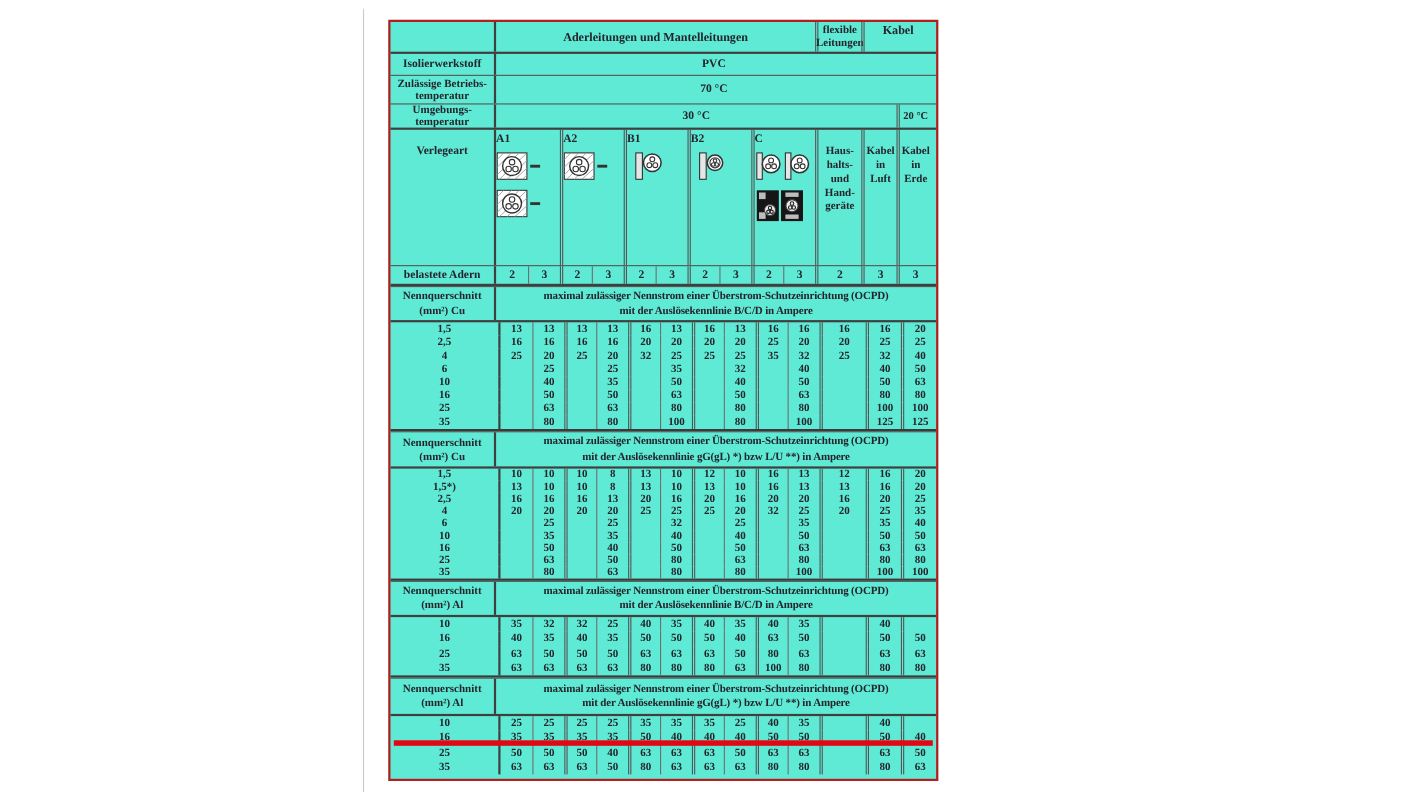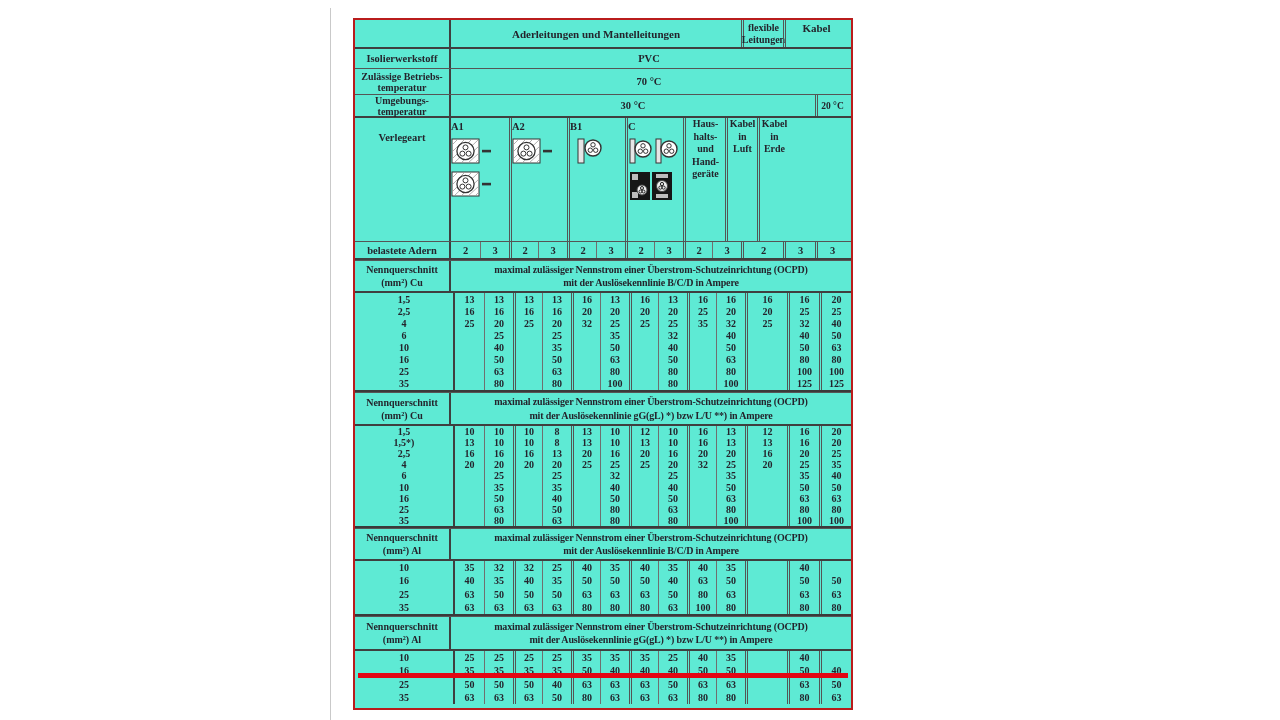--- a/index.html
+++ b/index.html
@@ -26,21 +26,21 @@
   .t-row1{height:29px;border-bottom:2px solid #3f3f3f;font-size:11px}
   .t-row2{height:20px;border-bottom:1px solid #555;font-size:10.5px}
   .t-row3{height:26px;border-bottom:1px solid #555;font-size:10.5px}
   .t-row4{height:23px;border-bottom:2px solid #3f3f3f;font-size:10.5px}
   .t-verlege{height:124px;border-bottom:1px solid #555;font-size:10.5px}
   .t-adern{height:18px;border-bottom:2px solid #3f3f3f;font-size:10.5px}
   .t-row3 .lblcol,.t-row4 .lblcol{font-size:10px;line-height:11px}
 
   .v-cell{display:flex;flex-direction:column;align-items:flex-start;padding-top:2px;gap:5px}
   .v-title{font-size:10.5px;line-height:13px}
-  .v-extra{align-items:flex-start;justify-content:center;padding-top:0;
+  .v-extra{align-items:flex-start;justify-content:center;padding-top:14px;
     font-size:10px;line-height:12.5px;display:flex}
 
   .sec-head{display:flex;border-bottom:2px solid #3f3f3f;border-top:1px solid #555}
   .sec-head .shl{font-size:10px;line-height:13px}
   .sec-head .shr{flex:1;font-size:10px;line-height:13.5px;letter-spacing:-0.15px}
   .sh1{height:33px}.sh2{height:34px}.sh3{height:33px}.sh4{height:35px}
   .sd1{height:97px}.sd2{height:100px}.sd3{height:53px}.sd4{height:53px}
   .sec-data{display:grid;
     grid-template-columns:100px 29px 29px 29px 29px 29px 29px 29px 29px 29px 29px 42px 32px 32px;
     grid-auto-rows:1fr;font-size:10px}
@@ -122,20 +122,31 @@
               </svg></div>
           </div>
           <div class="v-cell w58 bl-grp">
             <div class="v-title">B1</div>
             <div><svg width="36" height="26" viewBox="0 0 36 26">
                 <rect x="8" y="1" width="6" height="24" fill="#e6e6e6" stroke="#333"></rect>
                 <circle cx="23" cy="10" r="8" fill="#fff" stroke="#333" stroke-width="1.4"></circle>
                 <circle cx="23" cy="6.8" r="2.2" fill="none" stroke="#333"></circle>
                 <circle cx="20.3" cy="12.2" r="2.2" fill="none" stroke="#333"></circle>
                 <circle cx="25.7" cy="12.2" r="2.2" fill="none" stroke="#333"></circle>
+              </svg></div>
+          </div>
+          <div class="v-cell w58 bl-grp">
+            <div class="v-title">B2</div>
+            <div><svg width="36" height="26" viewBox="0 0 36 26">
+                <rect x="8" y="1" width="6" height="24" fill="#e6e6e6" stroke="#333"></rect>
+                <circle cx="22" cy="10" r="7" fill="#fff" stroke="#333" stroke-width="1.4"></circle>
+                <circle cx="22" cy="10" r="4.6" fill="none" stroke="#333"></circle>
+                <circle cx="22" cy="8" r="1.6" fill="none" stroke="#333"></circle>
+                <circle cx="20.4" cy="11.6" r="1.6" fill="none" stroke="#333"></circle>
+                <circle cx="23.6" cy="11.6" r="1.6" fill="none" stroke="#333"></circle>
               </svg></div>
           </div>
           <div class="v-cell w58 bl-grp">
             <div class="v-title">C</div>
             <div><svg width="52" height="26" viewBox="0 0 52 26">
                 <rect x="2" y="1" width="5" height="24" fill="#e6e6e6" stroke="#333"></rect>
                 <circle cx="15" cy="11" r="8" fill="#fff" stroke="#333" stroke-width="1.4"></circle>
                 <circle cx="15" cy="7.8" r="2.2" fill="none" stroke="#333"></circle>
                 <circle cx="12.3" cy="13.2" r="2.2" fill="none" stroke="#333"></circle>
                 <circle cx="17.7" cy="13.2" r="2.2" fill="none" stroke="#333"></circle>

